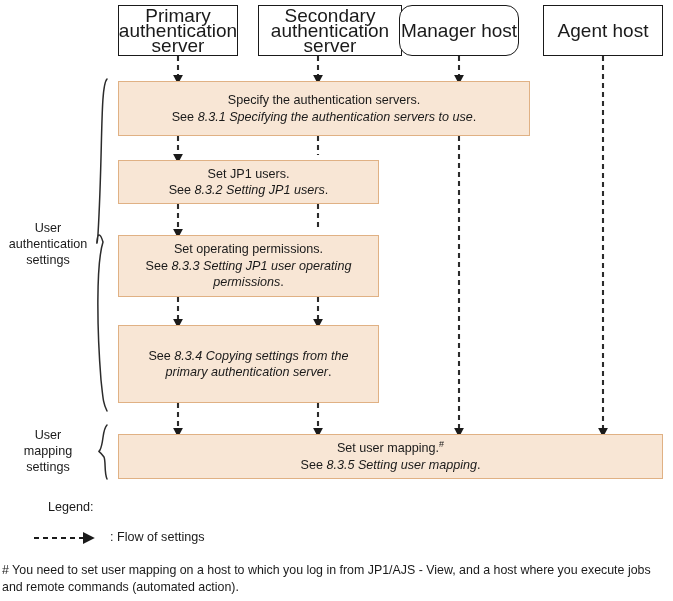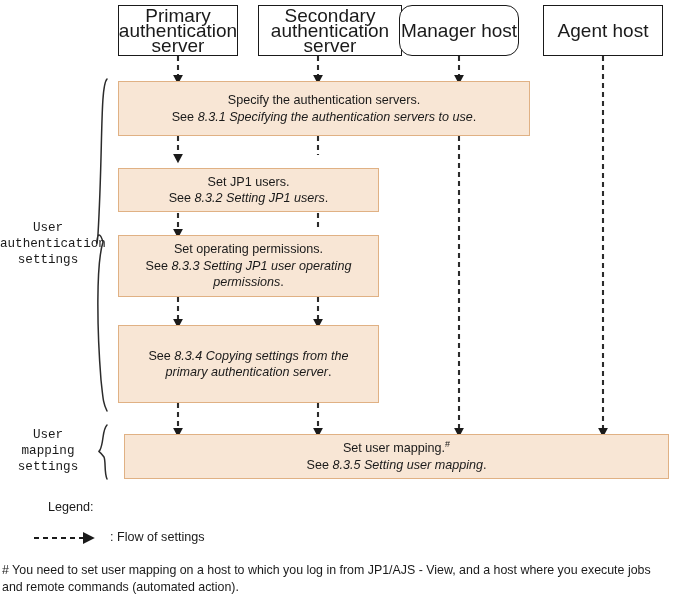--- a/index.html
+++ b/index.html
@@ -33,21 +33,21 @@
   }
   .stepbox .l1{white-space:nowrap;}
   .stepbox .l2{font-style:italic;}
   .stepbox .ref{font-style:normal;}
   .sup{font-size:9px;vertical-align:super;line-height:0;}
 
   .grouplabel{
     position:absolute;
     text-align:center;
     font-size:12.6px;line-height:16px;
-    width:96px;left:0;font-family:Liberation Mono, monospace;
+    width:96px;left:0;
   }
   .legend-title{position:absolute;left:4px;top:500px;font-size:12.6px;margin-left:44px;}
   .legend-text{position:absolute;left:110px;top:530px;font-size:12.6px;}
   .footnote{
     position:absolute;left:2px;top:562px;width:668px;
     font-size:12.4px;line-height:17px;
   }
 </style>
 </head>
 <body>
@@ -132,41 +132,41 @@
     <div>settings</div>
   </div>
 
   <div class="stepbox" style="left:118px;top:81px;width:412px;height:55px;">
     <div class="l1">Specify the authentication servers.</div>
     <div class="l2">
       <span class="ref">See </span><span>8.3.1 Specifying the authentication servers to use</span><span class="ref">.</span>
     </div>
   </div>
 
-  <div class="stepbox" style="left:118px;top:160px;width:261px;height:44px;margin-top:8px;">
+  <div class="stepbox" style="left:118px;top:160px;width:261px;height:44px;">
     <div class="l1">Set JP1 users.</div>
     <div class="l2">
       <span class="ref">See </span><span>8.3.2 Setting JP1 users</span><span class="ref">.</span>
     </div>
   </div>
 
   <div class="stepbox" style="left:118px;top:235px;width:261px;height:62px;">
     <div class="l1">Set operating permissions.</div>
     <div class="l2">
       <span class="ref">See </span><span>8.3.3 Setting JP1 user operating permissions</span><span class="ref">.</span>
     </div>
   </div>
 
   <div class="stepbox" style="left:118px;top:325px;width:261px;height:78px;">
     <div class="l2">
       <span class="ref">See </span><span>8.3.4 Copying settings from the primary authentication server</span><span class="ref">.</span>
     </div>
   </div>
 
-  <div class="stepbox" style="left:118px;top:434px;width:545px;height:45px;margin-left:6px;">
+  <div class="stepbox" style="left:118px;top:434px;width:545px;height:45px;">
     <div class="l1">
       <span>Set user mapping.</span><span class="sup">#</span>
     </div>
     <div class="l2">
       <span class="ref">See </span><span>8.3.5 Setting user mapping</span><span class="ref">.</span>
     </div>
   </div>
 
   <div class="legend-title">Legend:</div>
   <div class="legend-text">: Flow of settings</div>

